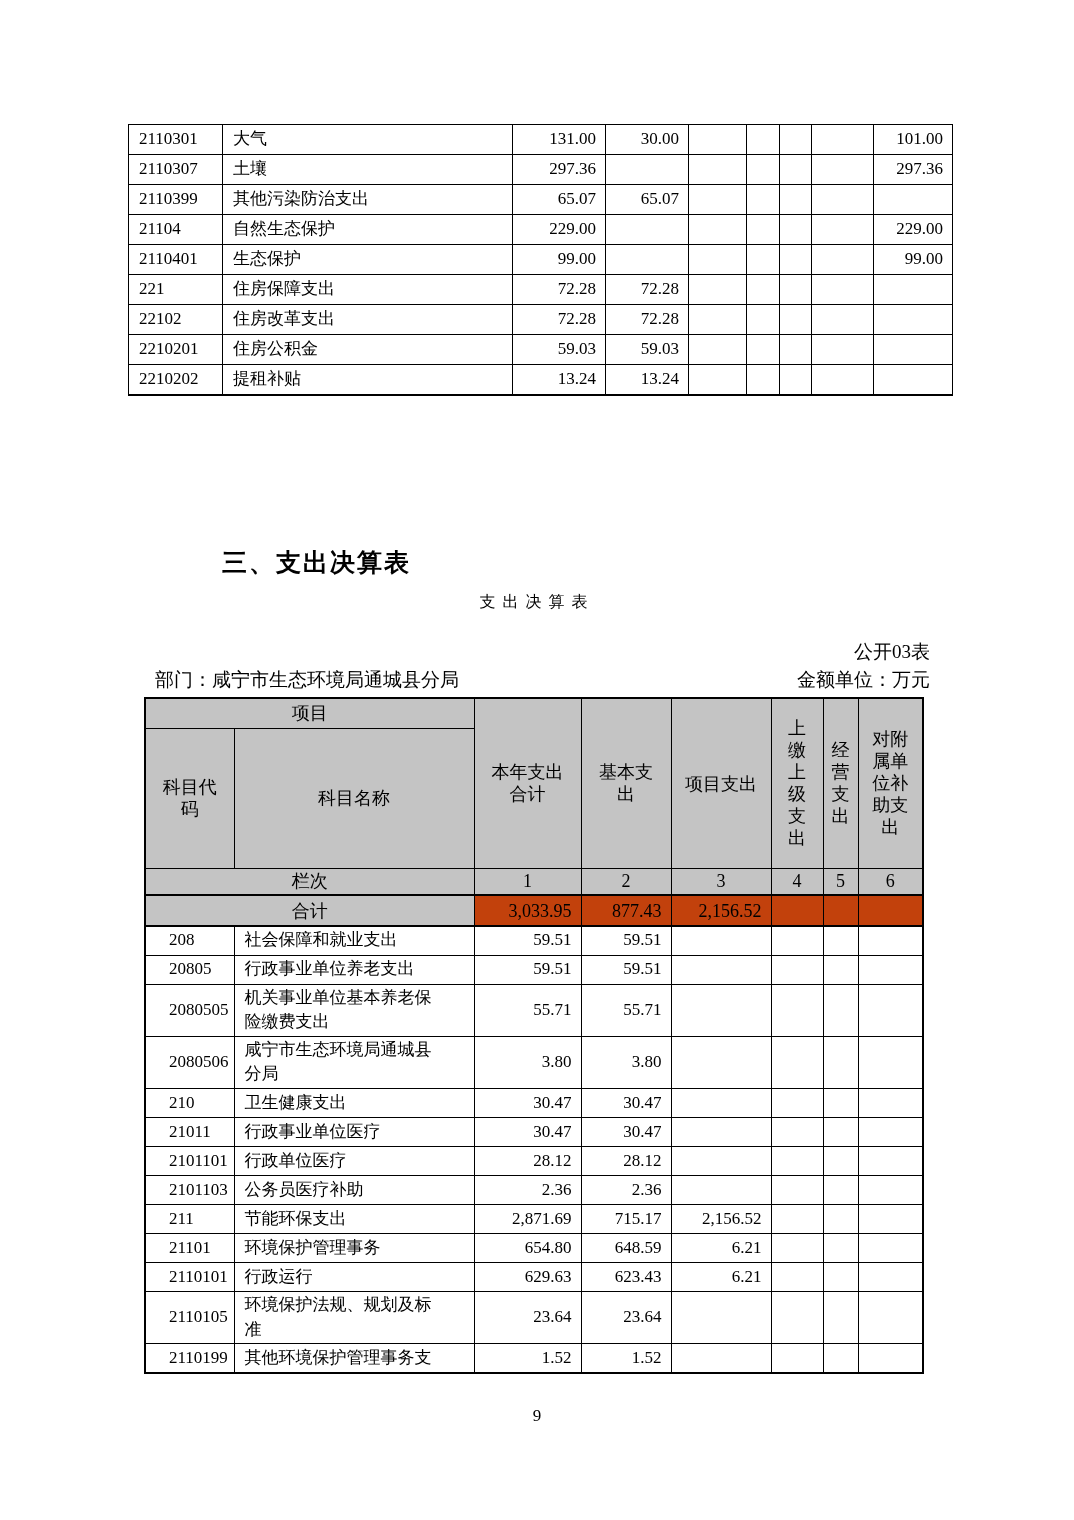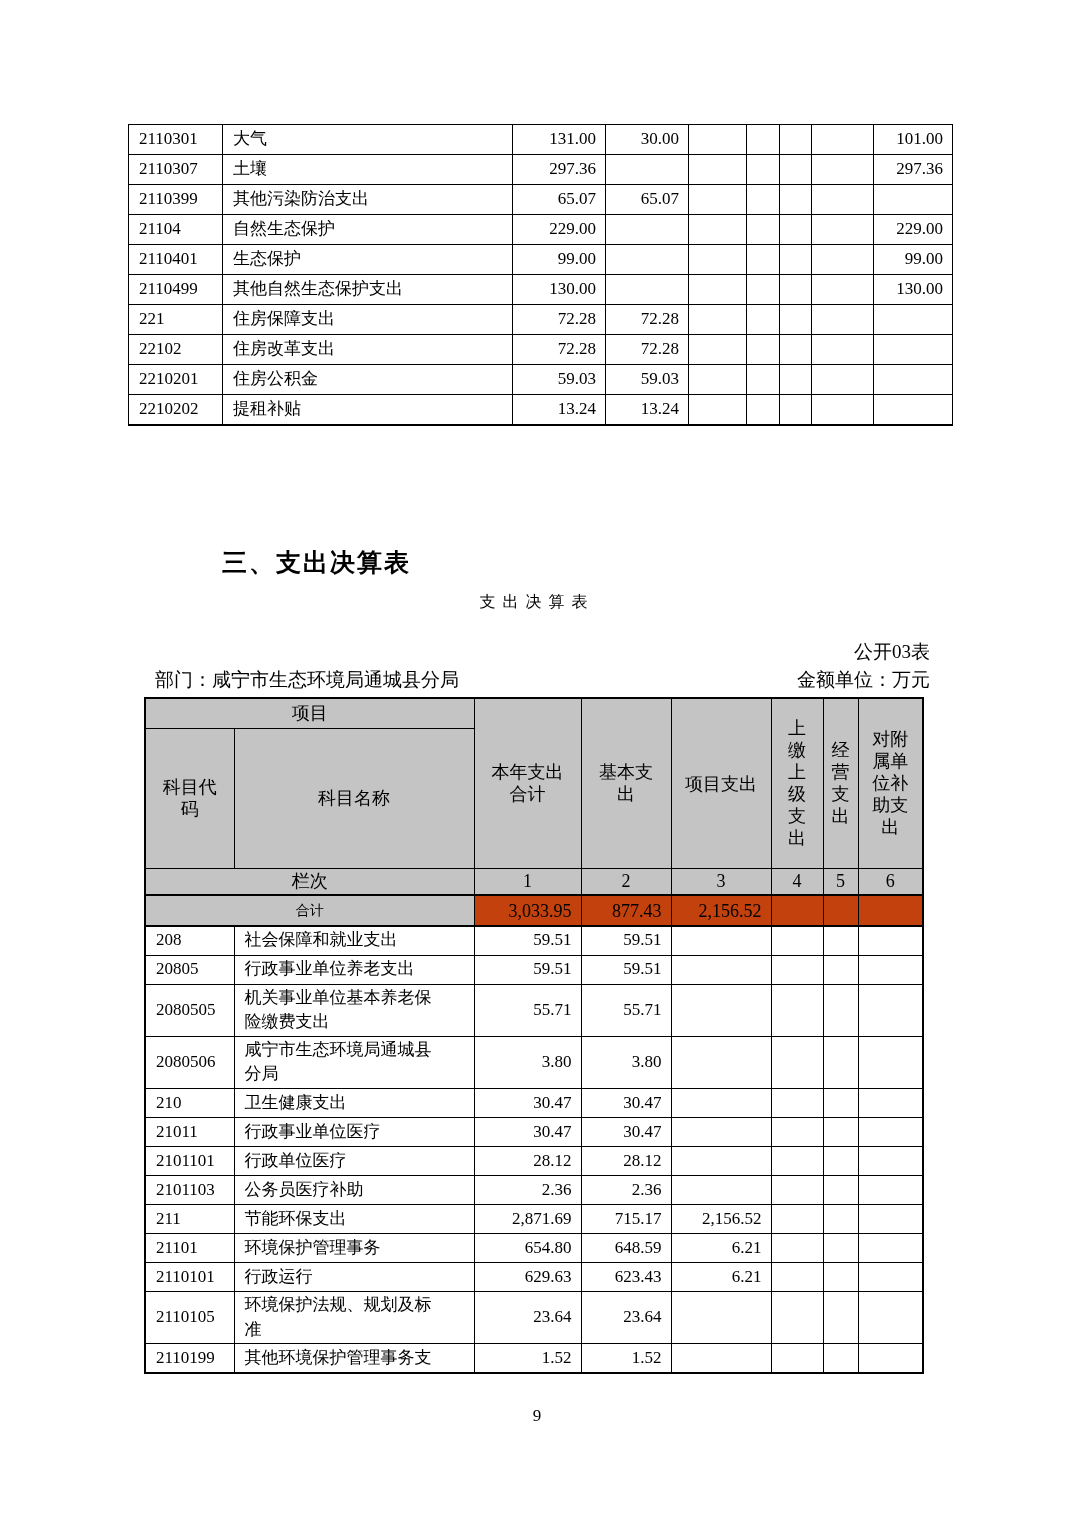--- a/index.html
+++ b/index.html
@@ -44,34 +44,34 @@
   .t2 thead td{
     background:#c4c4c4;text-align:center;font-size:18px;
     padding:1px 4px;line-height:22px;
   }
   .r-proj{height:30px;}
   .r-hdr2{height:140px;}
   .r-lanci{height:27px;}
   .r-lanci td{border-bottom:2px solid #000;font-size:17px;}
   .r-total{height:31px;}
   .r-total td{border-bottom:2px solid #000;}
-  .r-total td.lbl{background:#c4c4c4;font-size:14px;text-align:center;}
+  .r-total td.lbl{background:#c4c4c4;font-size:18px;text-align:center;}
   .r-total td.num{
     background:#c2410c;font-weight:normal;font-size:18px;
     text-align:right;padding-right:9px;
   }
   .hs{display:inline-block;text-align:center;vertical-align:middle;}
   .w-code{width:3.05em;}
   .w-c1{width:4.15em;}
   .w-c2{width:3.1em;}
   .w-v1{width:1.15em;}
   .w-c6{width:2.25em;}
 
   .t2 tbody tr{height:29px;}
-  .t2 tbody td.code{text-align:left;padding-left:10px;}
+  .t2 tbody td.code{text-align:left;padding-left:23px;}
   .t2 tbody td.name{text-align:left;padding:1px 36px 1px 10px;}
   .t2 tbody td.num{text-align:right;padding-right:9px;word-break:break-all;}
 
   .page-num{position:absolute;left:0;width:1074px;top:1406px;text-align:center;font-size:17px;}
 </style>
 </head>
 <body>
 
 <div class="page">
 
@@ -142,31 +142,20 @@
     <td class="name">生态保护</td>
     <td class="num">99.00</td>
     <td class="num"></td>
     <td class="num"></td>
     <td class="num"></td>
     <td class="num"></td>
     <td class="num"></td>
     <td class="num">99.00</td>
   </tr>
 
-  <tr>
-    <td class="code">2110499</td>
-    <td class="name">其他自然生态保护支出</td>
-    <td class="num">130.00</td>
-    <td class="num"></td>
-    <td class="num"></td>
-    <td class="num"></td>
-    <td class="num"></td>
-    <td class="num"></td>
-    <td class="num">130.00</td>
-  </tr>
 
   <tr>
     <td class="code">221</td>
     <td class="name">住房保障支出</td>
     <td class="num">72.28</td>
     <td class="num">72.28</td>
     <td class="num"></td>
     <td class="num"></td>
     <td class="num"></td>
     <td class="num"></td>

